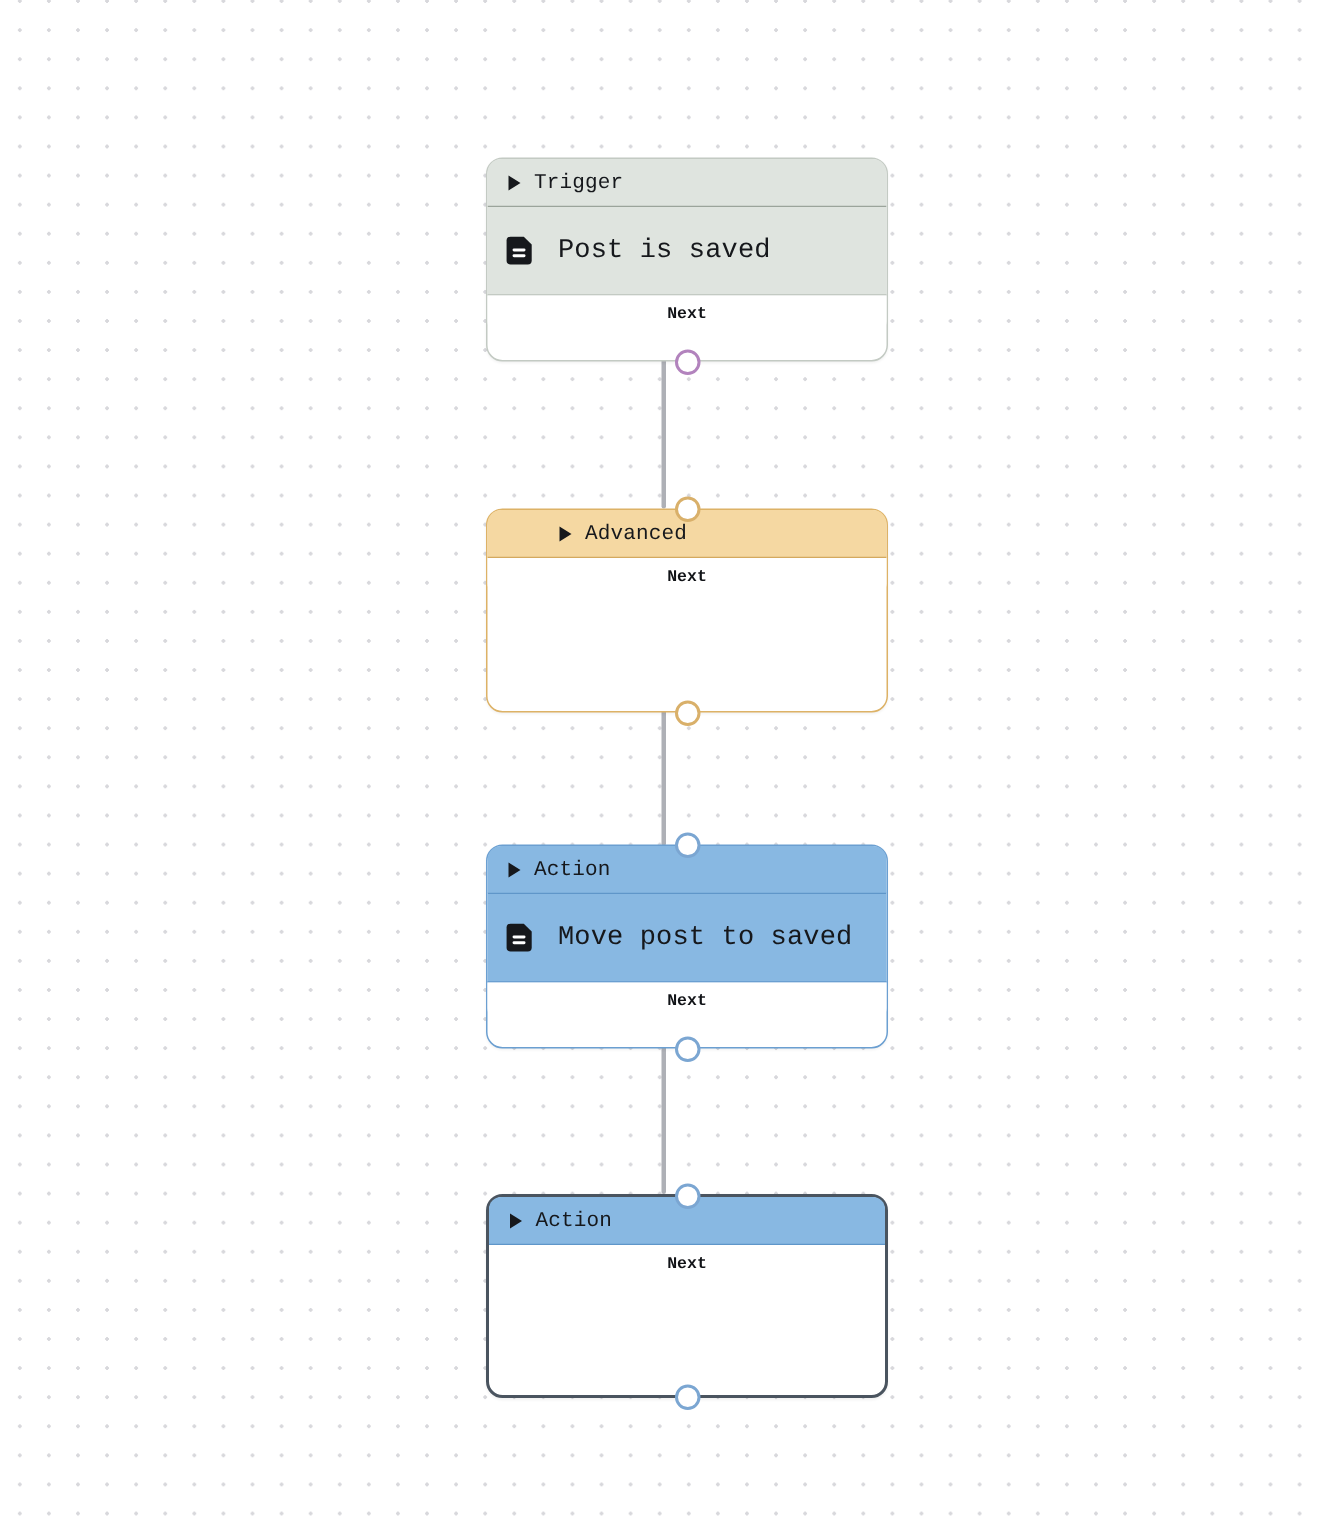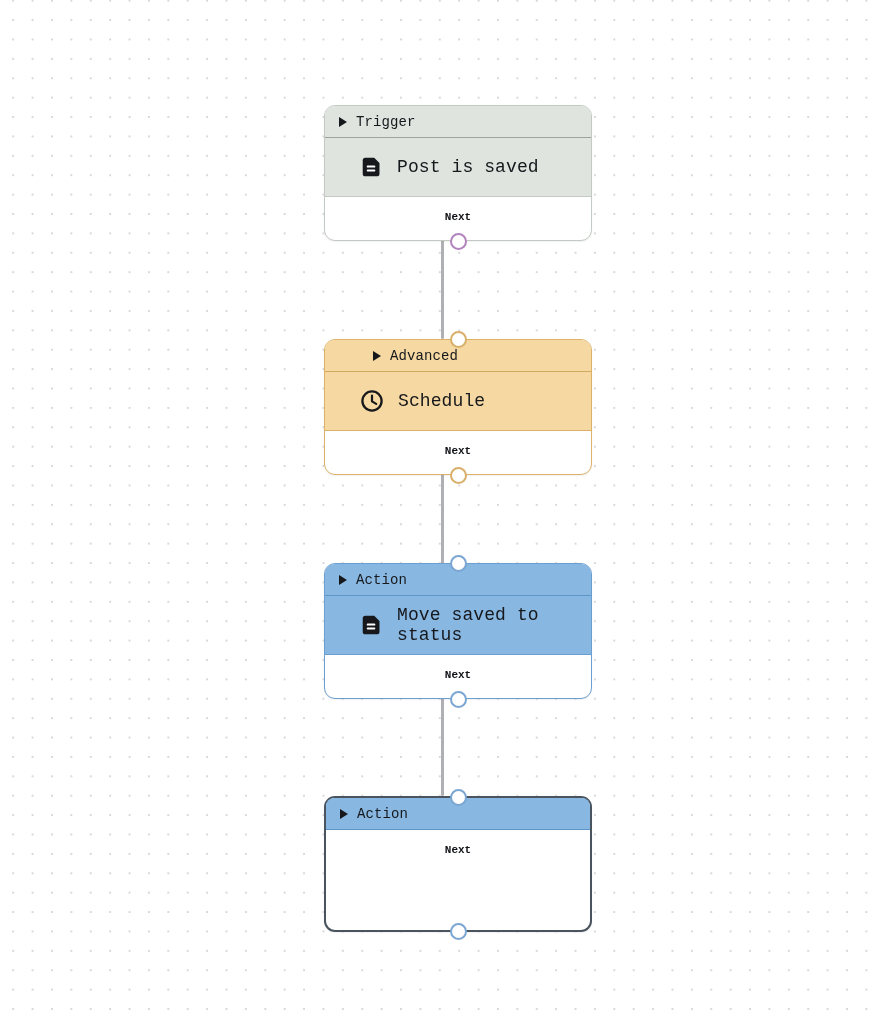--- a/index.html
+++ b/index.html
@@ -34,24 +34,24 @@
     font-family:Liberation Mono, monospace;
   }
   .node-header{
     height:32px;display:flex;align-items:center;
     padding:0 14px;gap:9px;
     border-radius:9px 9px 0 0;
     box-sizing:border-box;
   }
   .node-body{
     height:59px;display:flex;align-items:center;
-    padding:0 35px;gap:14px;box-sizing:border-box;
+    padding:0 10px;gap:14px;box-sizing:border-box;
   }
   .node-footer{
-    height:26px;display:flex;align-items:flex-end;justify-content:center;
+    height:26px;display:flex;align-items:center;justify-content:center;
     background:#ffffff;border-radius:0 0 9px 9px;
   }
   .cat-label{font-size:14px;font-weight:500;color:#16181c;letter-spacing:.1px;}
   .node-title{font-size:18px;font-weight:500;color:#16181c;letter-spacing:.1px;}
   .next-label{font-size:11px;font-weight:600;color:#111317;}
   .tri{
     width:0;height:0;
     border-left:8px solid #16181c;
     border-top:5px solid transparent;
     border-bottom:5px solid transparent;
@@ -111,50 +111,41 @@
       <span class="next-label">Next</span>
     </div>
     <div class="port port-bottom port-purple"></div>
   </div>
 
   <div class="node node-advanced" style="top:339px">
     <div class="node-header">
       <span class="tri"></span>
       <span class="cat-label">Advanced</span>
     </div>
-    <div class="node-body">
-      <span class="node-icon">
-        <svg width="24" height="24" viewBox="0 0 24 24" fill="none">
-            <circle cx="12" cy="12" r="9.6" stroke="#16181c" stroke-width="2.3"></circle>
-            <polyline points="12,6.6 12,12.4 16.2,14.9" stroke="#16181c" stroke-width="2.2" stroke-linecap="round" stroke-linejoin="round"></polyline>
-          </svg>
-      </span>
-      <span class="node-title">Schedule</span>
-    </div>
     <div class="node-footer">
       <span class="next-label">Next</span>
     </div>
     <div class="port port-top port-tan"></div>
     <div class="port port-bottom port-tan"></div>
   </div>
 
   <div class="node node-action" style="top:563px">
     <div class="node-header">
       <span class="tri"></span>
       <span class="cat-label">Action</span>
     </div>
     <div class="node-body">
       <span class="node-icon">
         <svg width="23" height="23" viewBox="0 0 24 24">
             <path fill="#16181c" d="M5 2h10l6 6v12a3 3 0 0 1-3 3H5a3 3 0 0 1-3-3V5a3 3 0 0 1 3-3z" transform="translate(1,0) scale(0.92)"></path>
             <rect x="7" y="10" width="9" height="2.1" rx="1" fill="#ffffff"></rect>
             <rect x="7" y="14" width="9" height="2.1" rx="1" fill="#ffffff"></rect>
           </svg>
       </span>
-      <span class="node-title">Move saved to status</span>
+      <span class="node-title">Move post to saved</span>
     </div>
     <div class="node-footer">
       <span class="next-label">Next</span>
     </div>
     <div class="port port-top port-blue"></div>
     <div class="port port-bottom port-blue"></div>
   </div>
 
   <div class="node node-action node-selected" style="top:796px">
     <div class="node-header">

